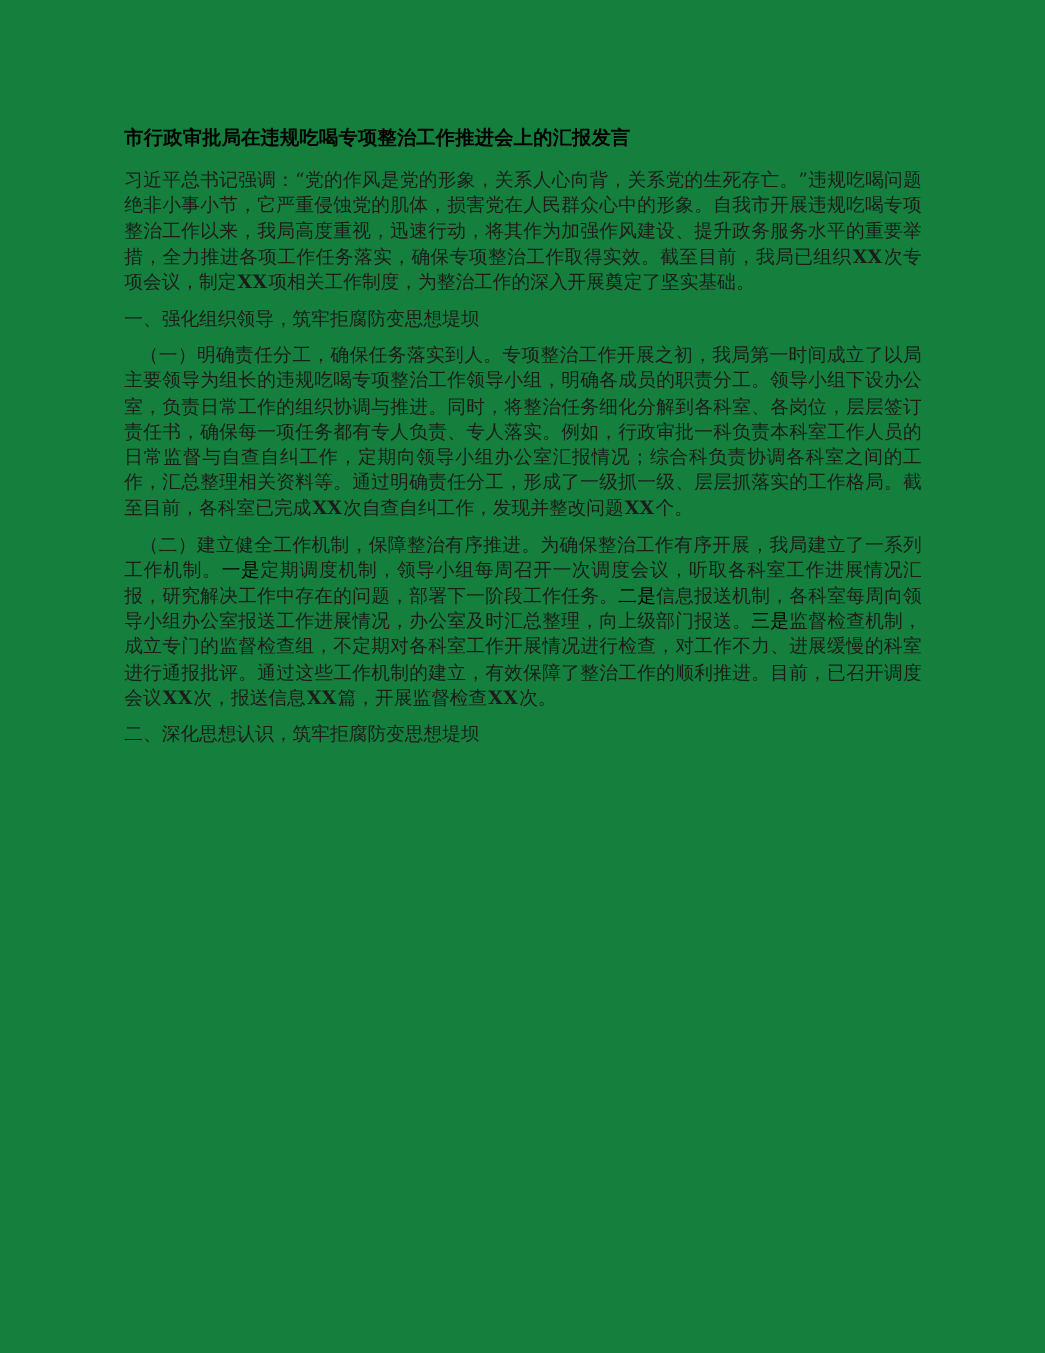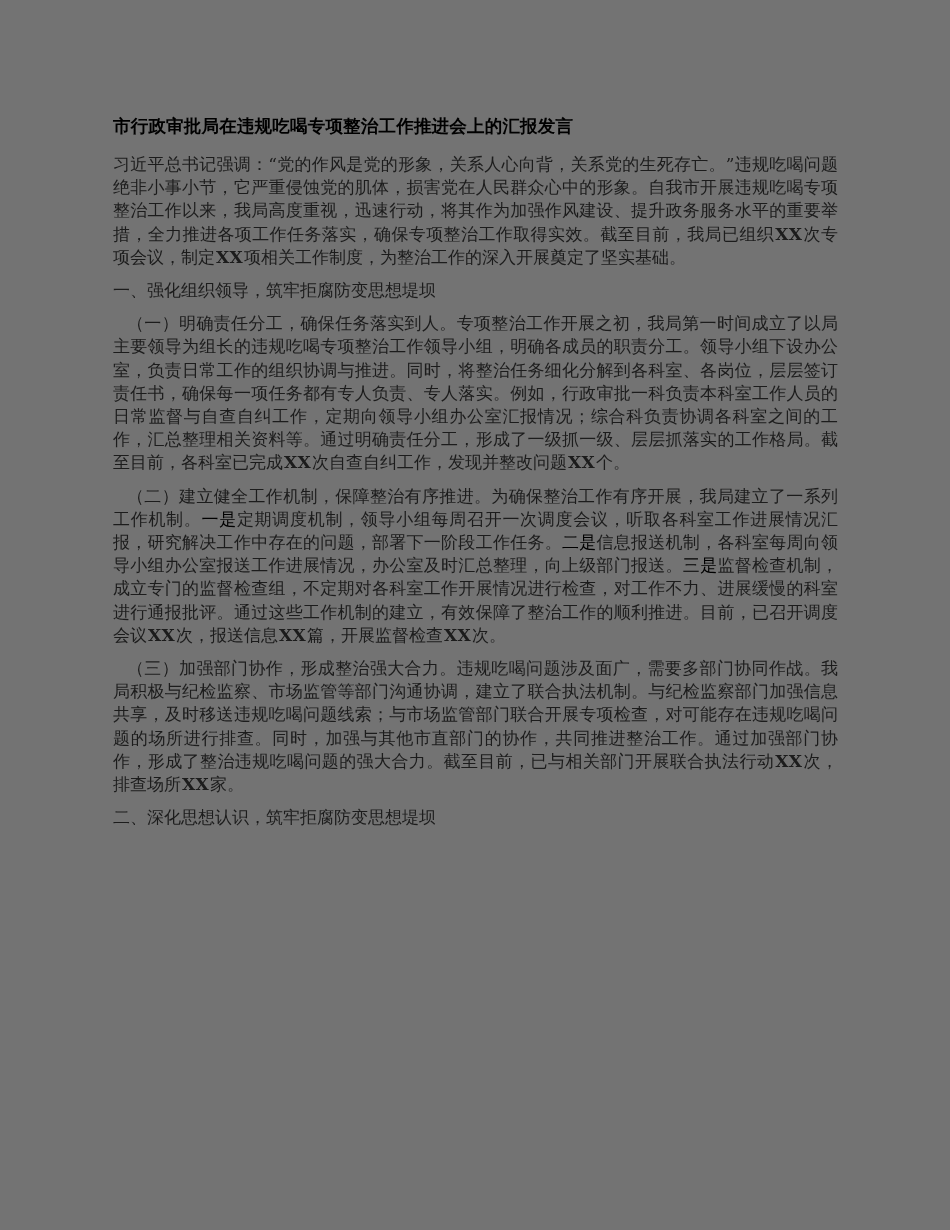--- a/index.html
+++ b/index.html
@@ -13,21 +13,21 @@
     font-family: "DejaVu Serif", "Liberation Serif", serif;
     color: #1a1a1a;
     -webkit-font-smoothing: antialiased;
   }
   .page {
     position: relative;
     width: 950px;
     height: 1230px;
     box-sizing: border-box;
     padding: 113px 112px 0 113px;
-    background: #737373;
+    background: #15803d;
   }
   .doc-title {
     font-size: 17.5px;
     font-weight: bold;
     line-height: 26px;
     letter-spacing: 0.2px;
     margin: 0 0 14px 0;
     text-align: left;
     color: #000000;
   }
@@ -67,17 +67,16 @@
 
 <div class="page">
 
   <h1 class="doc-title">市行政审批局在违规吃喝专项整治工作推进会上的汇报发言</h1>
 
   <div id="body-content">
       <p class="para">习近平总书记强调：“党的作风是党的形象，关系人心向背，关系党的生死存亡。”违规吃喝问题绝非小事小节，它严重侵蚀党的肌体，损害党在人民群众心中的形象。自我市开展违规吃喝专项整治工作以来，我局高度重视，迅速行动，将其作为加强作风建设、提升政务服务水平的重要举措，全力推进各项工作任务落实，确保专项整治工作取得实效。截至目前，我局已组织<span class="marker">XX</span>次专项会议，制定<span class="marker">XX</span>项相关工作制度，为整治工作的深入开展奠定了坚实基础。</p>
       <div class="heading">一、强化组织领导，筑牢拒腐防变思想堤坝</div>
       <p class="para indent">（一）明确责任分工，确保任务落实到人。专项整治工作开展之初，我局第一时间成立了以局主要领导为组长的违规吃喝专项整治工作领导小组，明确各成员的职责分工。领导小组下设办公室，负责日常工作的组织协调与推进。同时，将整治任务细化分解到各科室、各岗位，层层签订责任书，确保每一项任务都有专人负责、专人落实。例如，行政审批一科负责本科室工作人员的日常监督与自查自纠工作，定期向领导小组办公室汇报情况；综合科负责协调各科室之间的工作，汇总整理相关资料等。通过明确责任分工，形成了一级抓一级、层层抓落实的工作格局。截至目前，各科室已完成<span class="marker">XX</span>次自查自纠工作，发现并整改问题<span class="marker">XX</span>个。</p>
       <p class="para indent">（二）建立健全工作机制，保障整治有序推进。为确保整治工作有序开展，我局建立了一系列工作机制。<b>一是</b>定期调度机制，领导小组每周召开一次调度会议，听取各科室工作进展情况汇报，研究解决工作中存在的问题，部署下一阶段工作任务。<b>二是</b>信息报送机制，各科室每周向领导小组办公室报送工作进展情况，办公室及时汇总整理，向上级部门报送。<b>三是</b>监督检查机制，成立专门的监督检查组，不定期对各科室工作开展情况进行检查，对工作不力、进展缓慢的科室进行通报批评。通过这些工作机制的建立，有效保障了整治工作的顺利推进。目前，已召开调度会议<span class="marker">XX</span>次，报送信息<span class="marker">XX</span>篇，开展监督检查<span class="marker">XX</span>次。</p>
-      <p class="para indent">（三）加强部门协作，形成整治强大合力。违规吃喝问题涉及面广，需要多部门协同作战。我局积极与纪检监察、市场监管等部门沟通协调，建立了联合执法机制。与纪检监察部门加强信息共享，及时移送违规吃喝问题线索；与市场监管部门联合开展专项检查，对可能存在违规吃喝问题的场所进行排查。同时，加强与其他市直部门的协作，共同推进整治工作。通过加强部门协作，形成了整治违规吃喝问题的强大合力。截至目前，已与相关部门开展联合执法行动<span class="marker">XX</span>次，排查场所<span class="marker">XX</span>家。</p>
       <div class="heading">二、深化思想认识，筑牢拒腐防变思想堤坝</div>
     </div>
 
 </div>
 
 </body></html>

